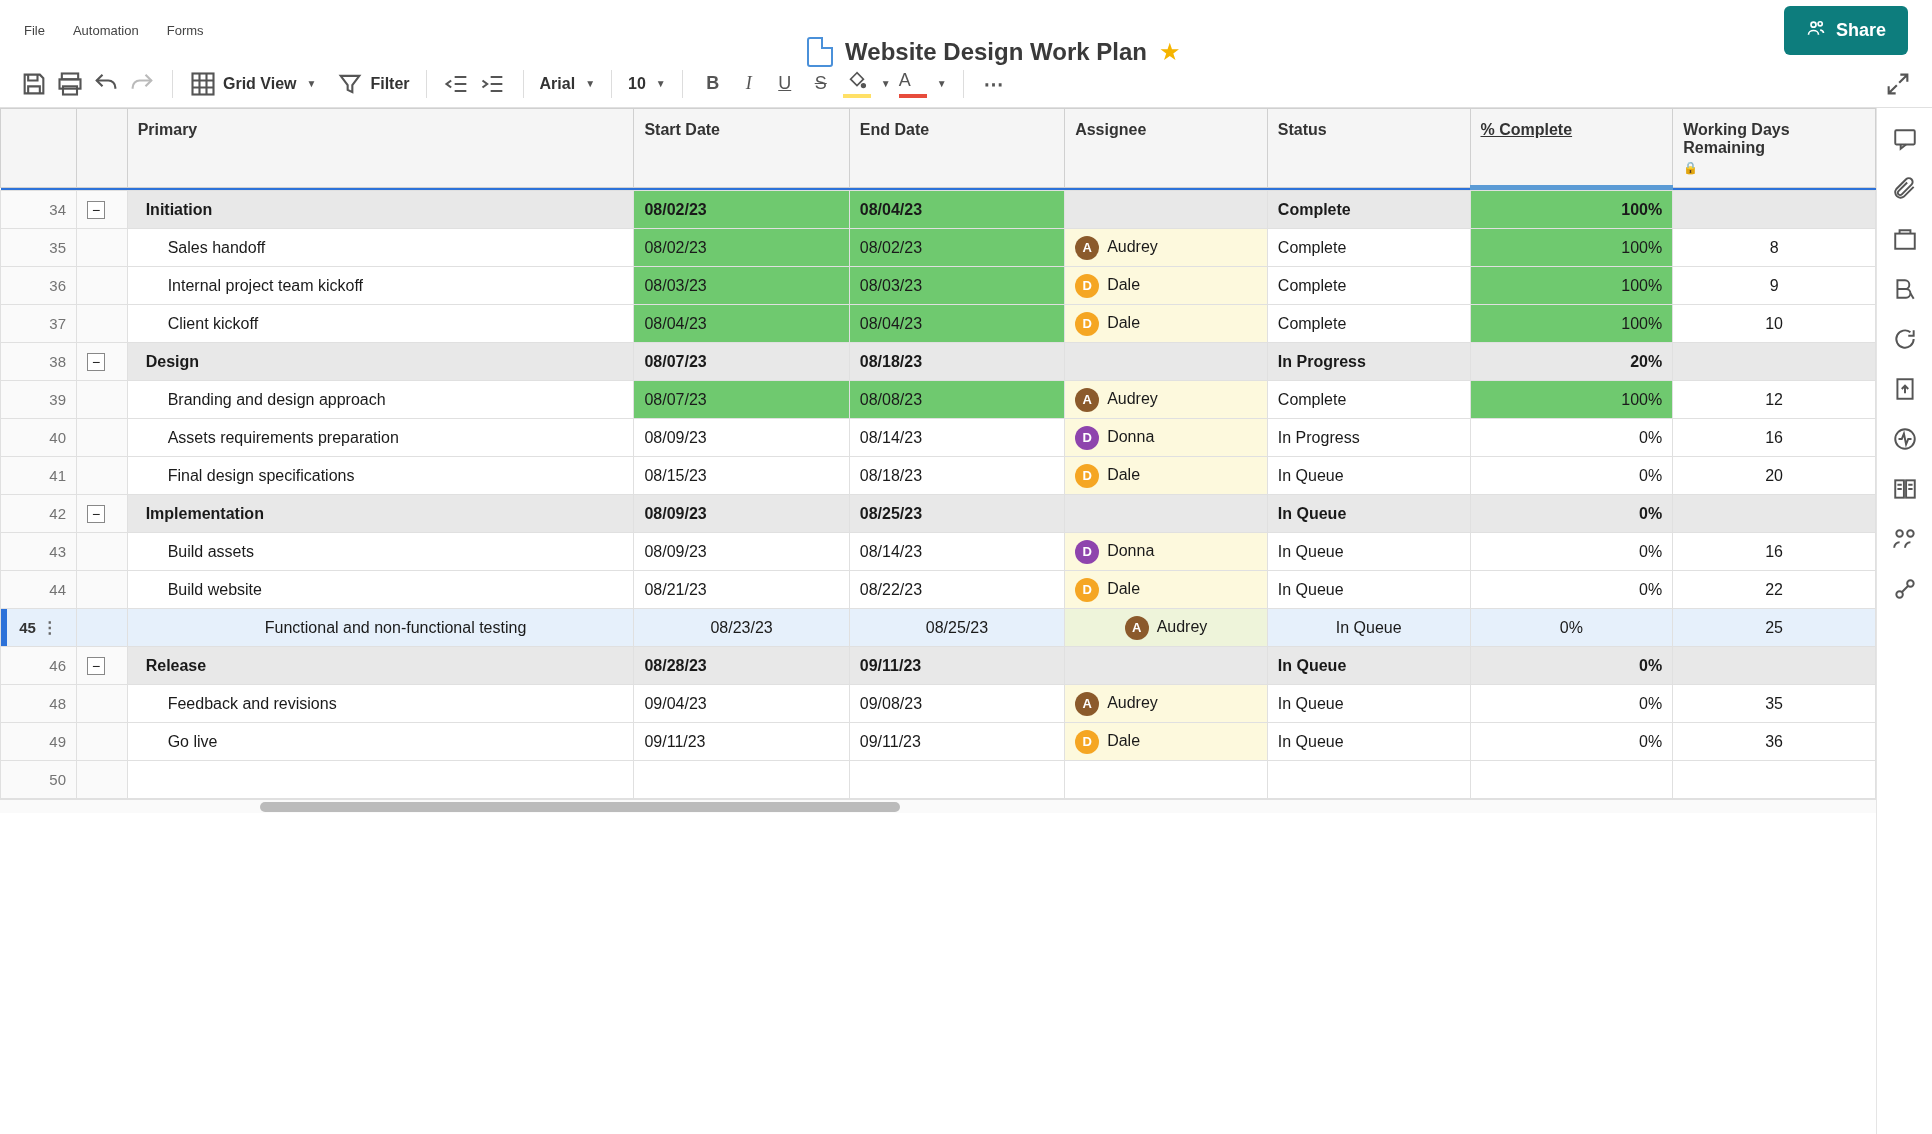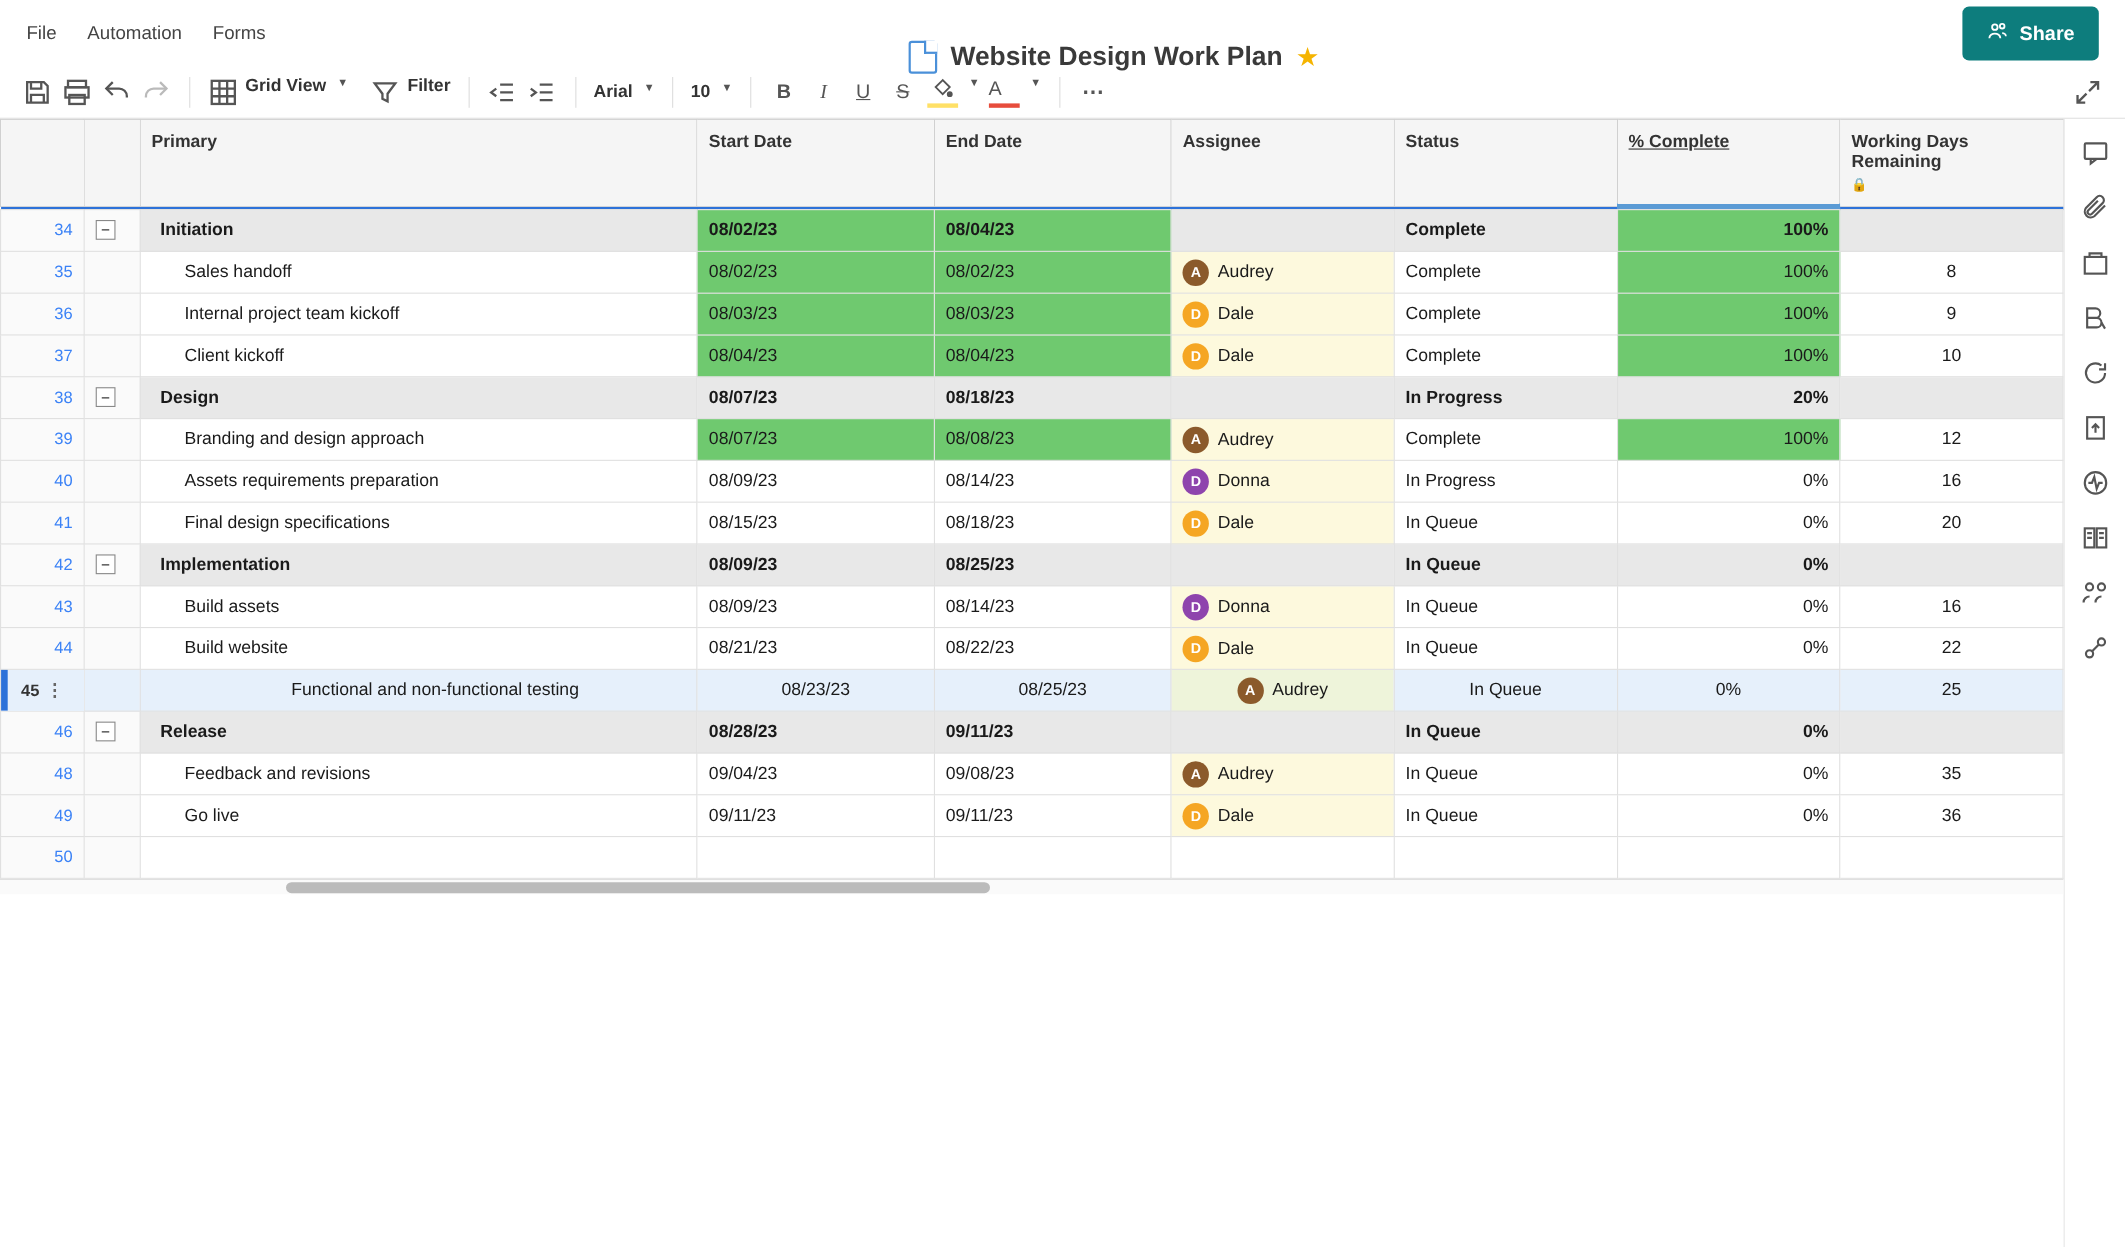--- a/index.html
+++ b/index.html
@@ -1,31 +1,31 @@
 <!DOCTYPE html>
 <html><head>
 <meta charset="utf-8">
 <style>
   * { box-sizing: border-box; margin: 0; padding: 0; }
   body { font-family: Arial, sans-serif; font-size: 14px; color: #1a1a1a; background: #fff; overflow: hidden; }
   
   .top-bar { display: flex; align-items: center; padding: 8px 24px; height: 60px; }
   .menu-items { display: flex; gap: 28px; }
-  .menu-item { font-size: 17px; color: #444; cursor: pointer; }
+  .menu-item { font-size: 13px; color: #444; cursor: pointer; }
   .title-area { flex: 1; display: flex; align-items: center; justify-content: center; gap: 12px; margin-top: 44px; }
   .doc-icon { width: 26px; height: 30px; border: 2.5px solid #4a90d9; border-radius: 3px; position: relative; }
   .doc-icon::after { content: ''; position: absolute; right: -2px; top: -2px; width: 10px; height: 10px; background: #fff; border-left: 2.5px solid #4a90d9; border-bottom: 2.5px solid #4a90d9; }
   .page-title { font-size: 24px; font-weight: 700; color: #3a3a3a; }
   .star { color: #f5b400; font-size: 24px; }
   .share-btn { background: #0d7d7d; color: #fff; border: none; border-radius: 6px; padding: 12px 22px; font-size: 18px; font-weight: 700; display: flex; align-items: center; gap: 10px; cursor: pointer; }
   
   .toolbar { display: flex; align-items: center; padding: 6px 20px; height: 48px; border-bottom: 1px solid #e0e0e0; gap: 8px; }
   .tb-btn { width: 28px; height: 28px; display: inline-flex; align-items: center; justify-content: center; cursor: pointer; color: #555; }
   .tb-sep { width: 1px; height: 28px; background: #ddd; margin: 0 8px; }
-  .tb-group { display: flex; gap: 6px; }
+  .tb-group { display: flex; align-items: center; gap: 6px; }
   .tb-label { font-size: 16px; font-weight: 600; color: #333; }
   .tb-caret { font-size: 10px; color: #555; margin-left: 4px; }
   .color-underline-y { border-bottom: 4px solid #ffe066; padding-bottom: 2px; display: inline-block; }
   .color-underline-r { border-bottom: 4px solid #e74c3c; padding-bottom: 2px; display: inline-block; }
   .tb-spacer { flex: 1; }
   
   .main { display: flex; height: calc(100vh - 108px); }
   .grid-area { flex: 1; overflow: auto; position: relative; }
   .right-rail { width: 56px; border-left: 1px solid #e5e5e5; display: flex; flex-direction: column; align-items: center; gap: 24px; padding-top: 18px; }
   .rail-icon { width: 26px; height: 26px; color: #555; cursor: pointer; display: flex; align-items: center; justify-content: center; }
@@ -37,21 +37,21 @@
   
   .col-num { width: 60px; }
   .col-exp { width: 40px; }
   .col-primary { width: 400px; }
   .col-date { width: 170px; }
   .col-assignee { width: 160px; }
   .col-status { width: 160px; }
   .col-pct { width: 160px; }
   .col-days { width: 160px; }
   
-  td.rownum { text-align: right; color: #3b82f6; font-size: 15px; background: #fafafa; padding-right: 10px; }
+  td.rownum { text-align: right; color: #737373; font-size: 15px; background: #fafafa; padding-right: 10px; }
   td.expcell { background: #fafafa; }
   .exp-btn { width: 18px; height: 18px; border: 1px solid #888; display: inline-flex; align-items: center; justify-content: center; font-size: 14px; line-height: 1; background: #fff; cursor: pointer; }
   
   tr.phase td.primary, tr.phase td.date, tr.phase td.assignee, tr.phase td.status, tr.phase td.pct, tr.phase td.days { background: #e8e8e8; font-weight: 700; }
   tr.phase td.primary { padding-left: 18px; }
   tr.task td.primary { padding-left: 40px; font-weight: 400; }
   
   .green-cell { background: #6fc96f !important; }
   .pct-cell { text-align: right; padding-right: 14px; }
   .days-cell { text-align: center; }

